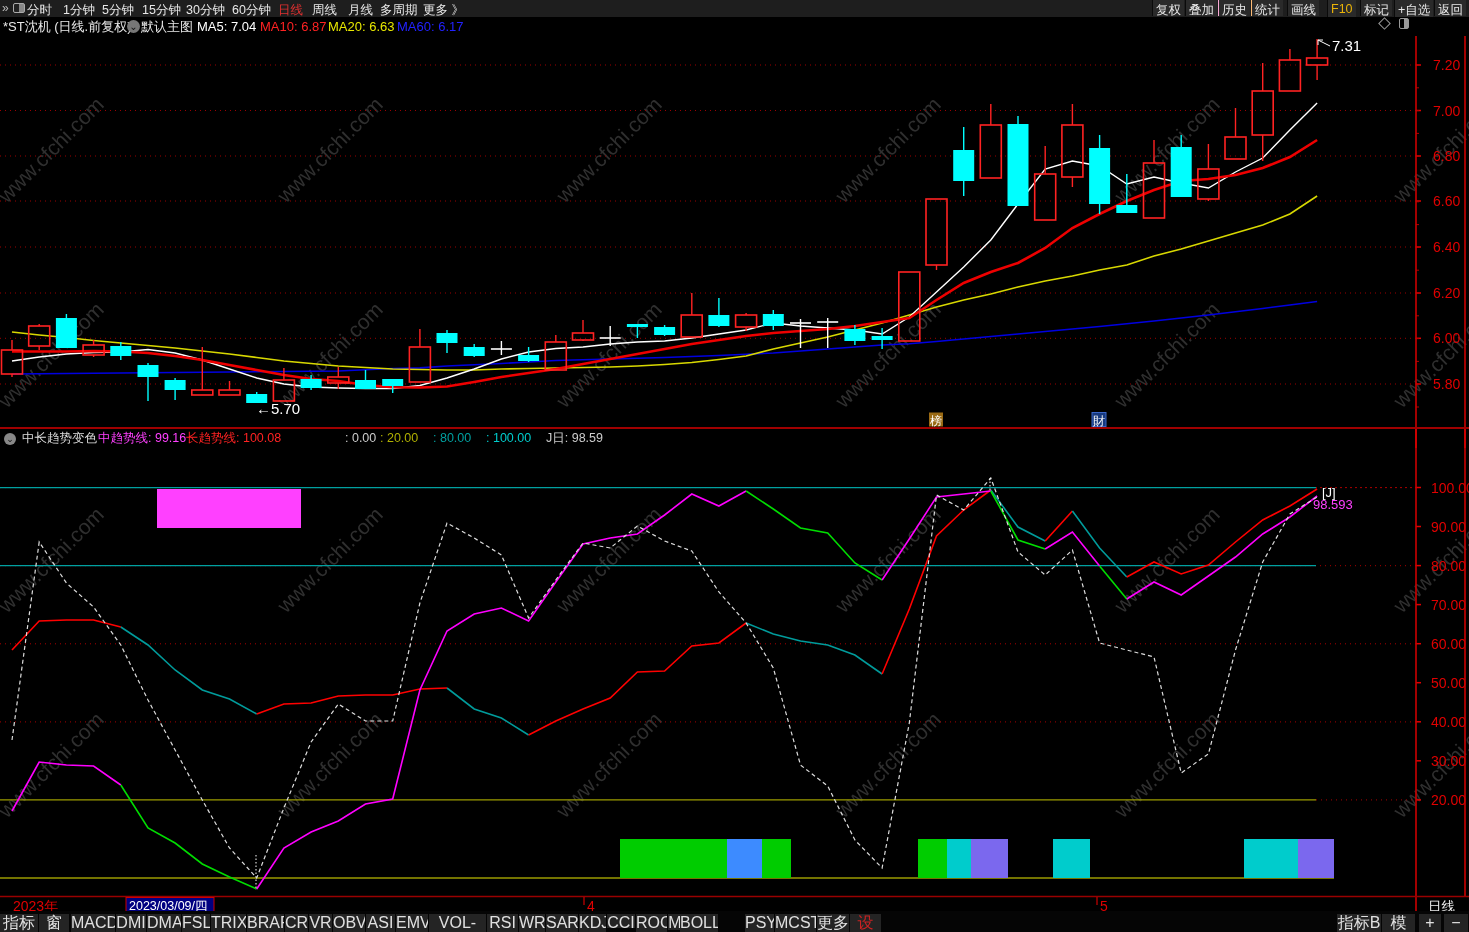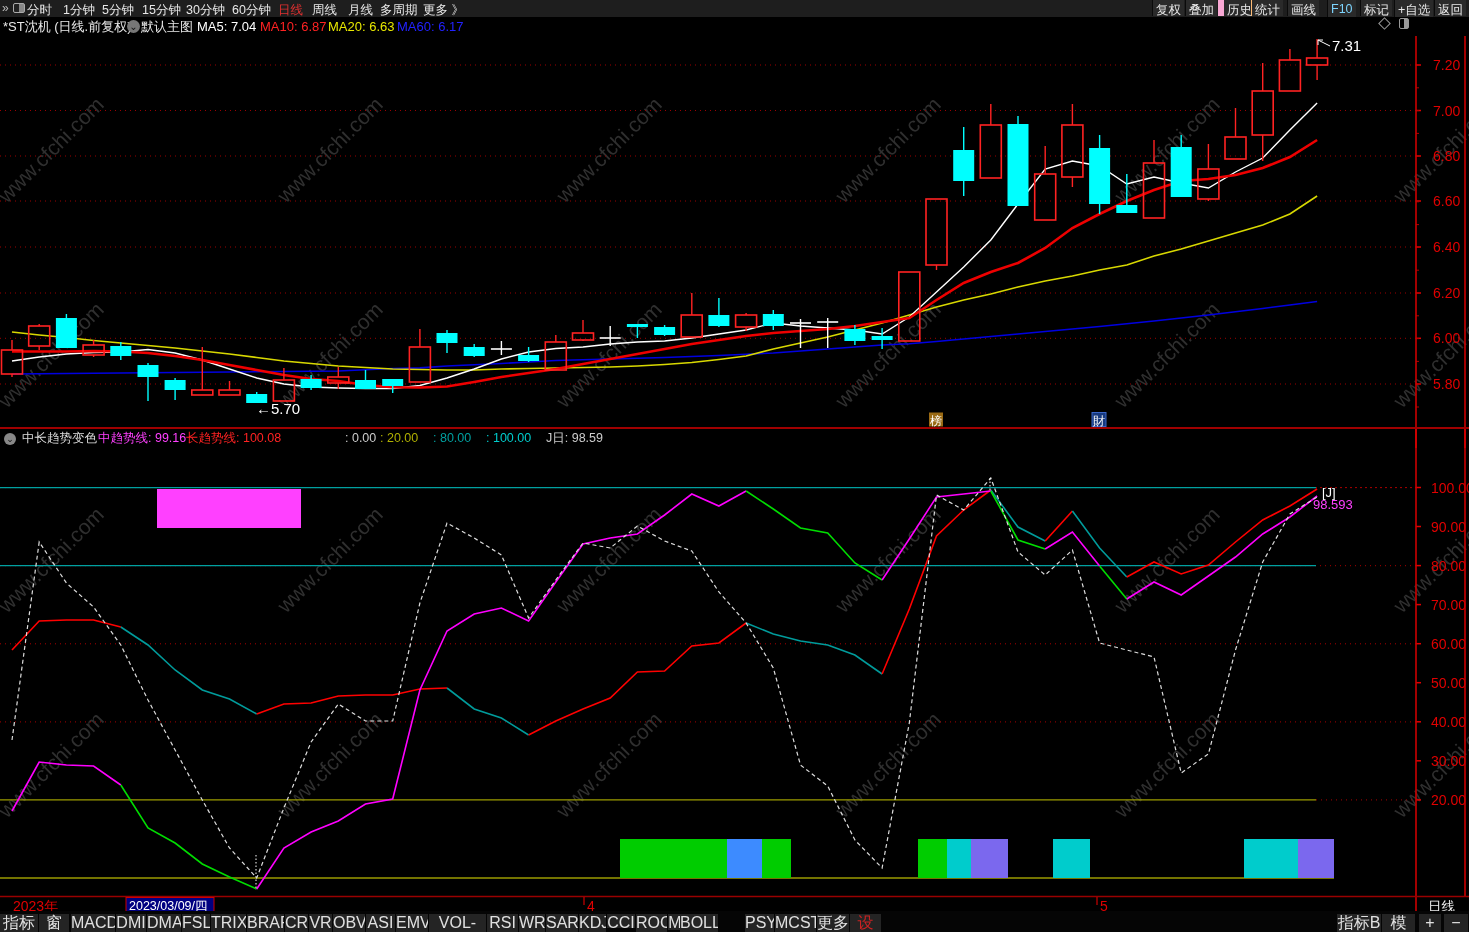--- a/index.html
+++ b/index.html
@@ -15,24 +15,24 @@
       <span style="position:absolute;left:142px;top:2px;color:#e8e8e8">15分钟</span>
       <span style="position:absolute;left:186px;top:2px;color:#e8e8e8">30分钟</span>
       <span style="position:absolute;left:232px;top:2px;color:#e8e8e8">60分钟</span>
       <span style="position:absolute;left:278px;top:2px;color:#e03030">日线</span>
       <span style="position:absolute;left:312px;top:2px;color:#e8e8e8">周线</span>
       <span style="position:absolute;left:348px;top:2px;color:#e8e8e8">月线</span>
       <span style="position:absolute;left:380px;top:2px;color:#e8e8e8">多周期</span>
       <span style="position:absolute;left:423px;top:2px;color:#e8e8e8">更多 》</span>
       <span style="position:absolute;left:1152px;top:0px;height:16px;padding:2px 3px 0 3px;background:#2a2a2a;border-left:1px solid #0a0a0a;color:#e8e8e8">复权</span>
       <span style="position:absolute;left:1185px;top:0px;height:16px;padding:2px 3px 8px 3px;background:#2a2a2a;border-left:1px solid #0a0a0a;color:#e8e8e8">叠加</span>
-      <span style="position:absolute;left:1218px;top:0px;height:16px;padding:2px 3px 0 3px;background:#2a2a2a;border-left:6px solid #f9a8d4;color:#e8e8e8">历史</span>
+      <span style="position:absolute;left:1218px;top:0px;height:16px;padding:2px 3px 0 3px;background:#2a2a2a;border-left:1px solid #f9a8d4;color:#e8e8e8">历史</span>
       <span style="position:absolute;left:1251px;top:0px;height:16px;padding:2px 3px 0 3px;background:#2a2a2a;border-left:1px solid #fdba74;color:#e8e8e8">统计</span>
       <span style="position:absolute;left:1287px;top:0px;height:16px;padding:2px 3px 0 3px;background:#2a2a2a;border-left:1px solid #0a0a0a;color:#e8e8e8">画线</span>
-      <span style="position:absolute;left:1327px;top:0px;height:21px;padding:2px 3px 16px 3px;background:#2a2a2a;border-left:1px solid #0a0a0a;color:#7dd3fc">F10</span>
+      <span style="position:absolute;left:1327px;top:0px;height:21px;padding:2px 3px 16px 3px;background:#2a2a2a;border-left:1px solid #0a0a0a;color:#eab308">F10</span>
       <span style="position:absolute;left:1360px;top:0px;height:16px;padding:2px 3px 0 3px;background:#2a2a2a;border-left:1px solid #0a0a0a;color:#e8e8e8">标记</span>
       <span style="position:absolute;left:1394px;top:0px;height:32px;padding:2px 3px 0 3px;background:#2a2a2a;border-left:1px solid #0a0a0a;color:#e8e8e8">+自选</span>
       <span style="position:absolute;left:1434px;top:0px;height:16px;padding:2px 3px 12px 3px;background:#2a2a2a;border-left:1px solid #0a0a0a;color:#e8e8e8">返回</span>
  </div>
  <div class="abs" style="left:0;top:17px;width:1469px;height:19px;background:#000;font-size:13px;line-height:19px">
       <span style="position:absolute;left:3px;color:#e8e8e8">*ST沈机 (日线.前复权)</span>
       <span style="position:absolute;left:127px;top:3px;width:13px;height:13px;border-radius:50%;background:#777;color:#111;font-size:10px;line-height:13px;text-align:center">⌄</span>
       <span style="position:absolute;left:141px;color:#e8e8e8">默认主图</span>
       <span style="position:absolute;left:197px;color:#ffffff">MA5: 7.04</span>
       <span style="position:absolute;left:260px;color:#ff2222">MA10: 6.87</span>

